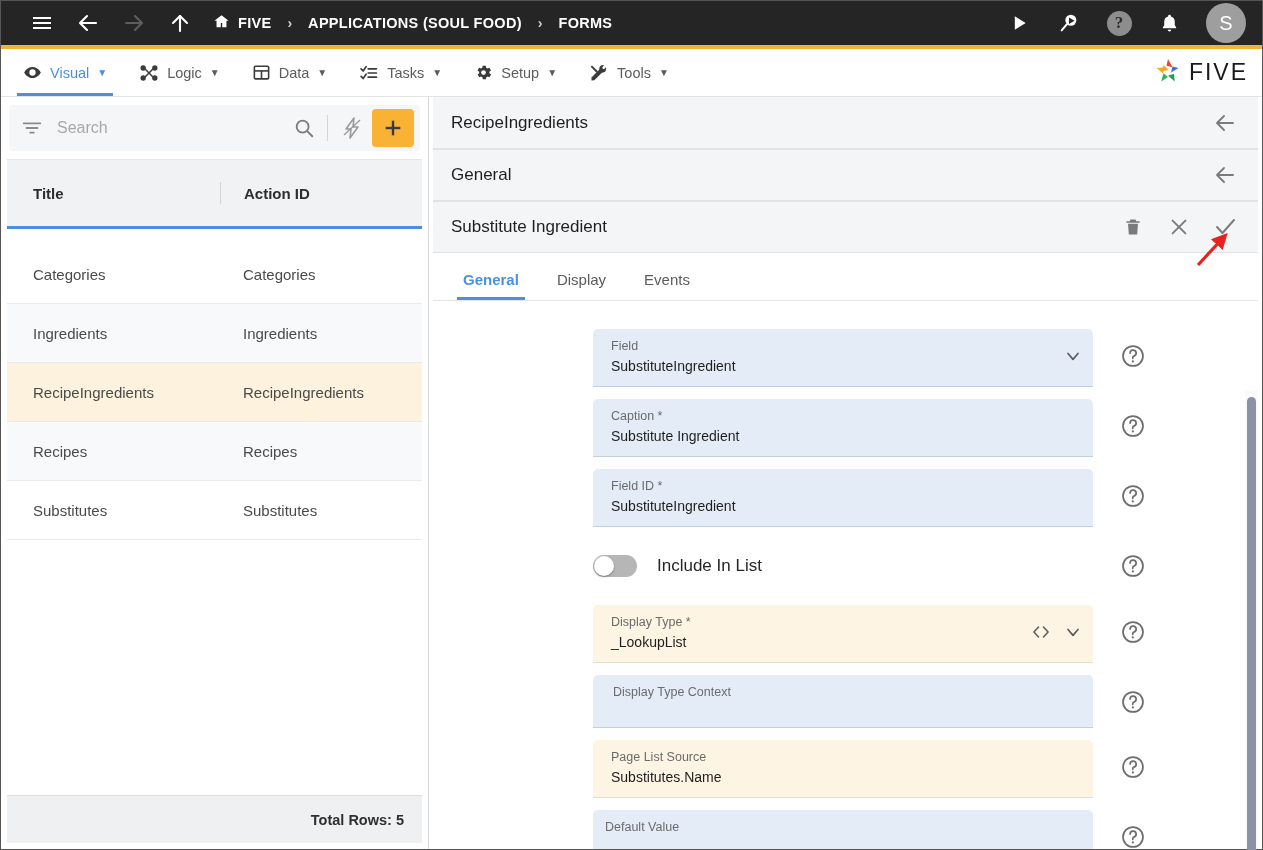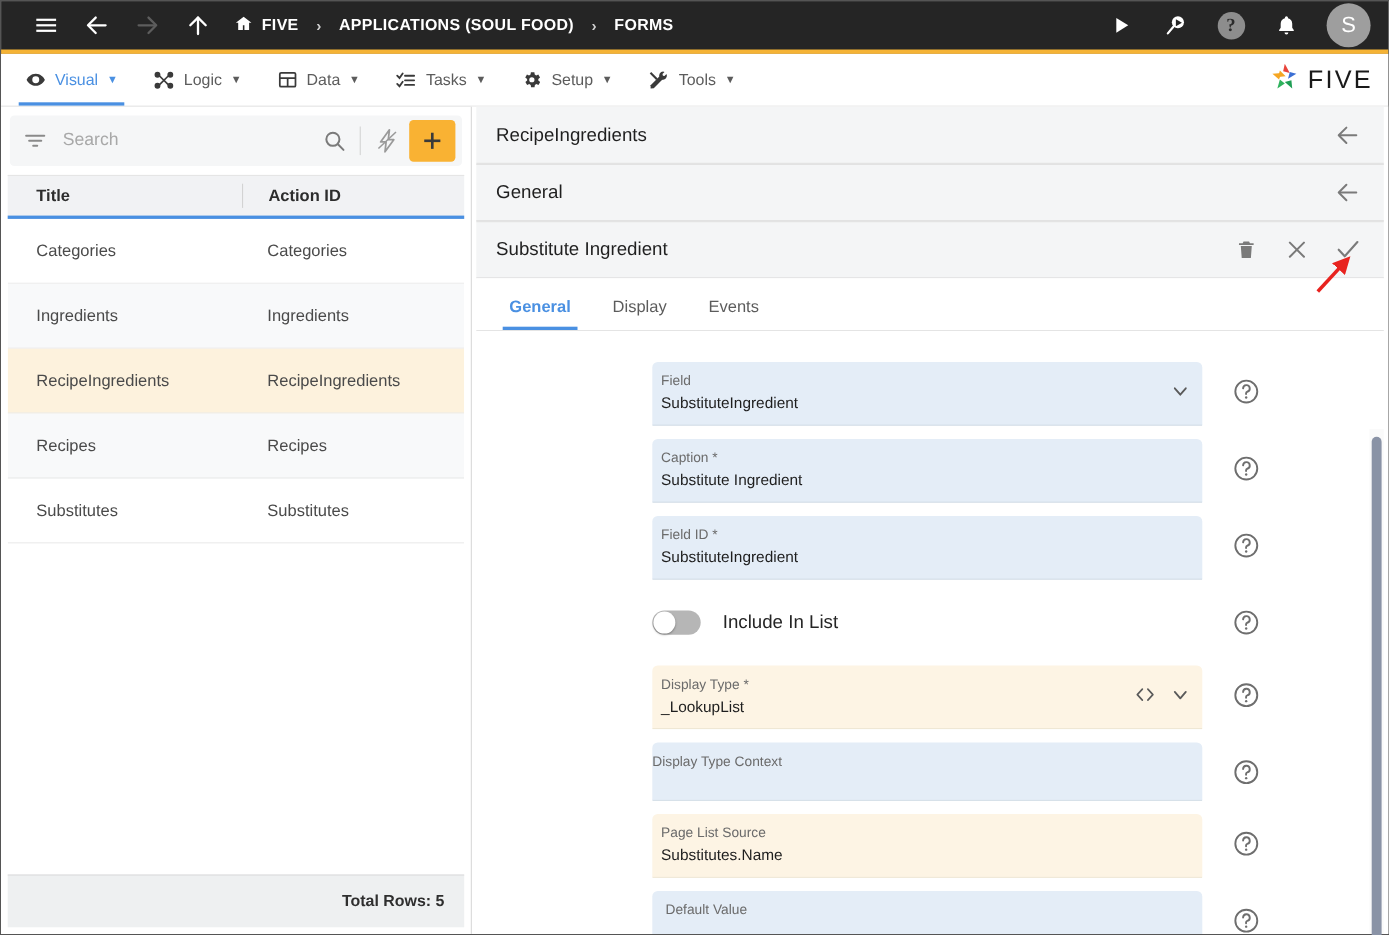--- a/index.html
+++ b/index.html
@@ -103,23 +103,23 @@
   .srch-btn { width: 34px; display: flex; justify-content: center; color: #7b7b7b; }
   .vdiv { width: 1px; height: 26px; background: #d4d4d4; margin: 0 6px; }
   .bolt-btn { width: 36px; display: flex; justify-content: center; color: #9a9a9a; }
   .plus-btn {
     width: 42px; height: 38px; background: #F9B233; border-radius: 4px;
     display: flex; align-items: center; justify-content: center;
     color: #3a3a3a; margin-left: 2px;
   }
 
   .tablehead {
-    height: 40px; background: #f1f2f4; display: flex; align-items: center;
+    height: 70px; background: #f1f2f4; display: flex; align-items: center;
     border-bottom: 3px solid #4a90e2; border-top: 1px solid #e5e5e5;
-    margin: 2px 6px 0 6px; padding: 0 0 0 0;
+    margin: 2px 6px 16px 6px; padding: 0 0 0 0;
   }
   .th { font-size: 15px; font-weight: bold; color: #2d2d2d; }
   .th.title { width: 213px; padding-left: 26px; }
   .th.actionid { flex: 1; padding-left: 23px; border-left: 1px solid #d3d3d3;
                  height: 22px; display: flex; align-items: center; }
 
   .rows { flex: 1; overflow: hidden; margin: 0 6px; }
   .row {
     height: 59px; display: flex; align-items: center;
     border-bottom: 1px solid #eaeaea; font-size: 15px; color: #4a4a4a;
@@ -167,21 +167,21 @@
   }
 
   .formarea {
     flex: 1; min-height: 0; overflow: hidden; position: relative;
     padding-top: 28px; background: #fff; margin: 0 4px;
   }
   .field-row { display: flex; align-items: flex-start; margin-bottom: 12px;
                padding-left: 160px; }
   .field {
     width: 500px; background: #E4EDF7; border-radius: 5px 5px 0 0;
-    border-bottom: 1px solid #c2cfdd; padding: 9px 12px 8px 8px;
+    border-bottom: 1px solid #c2cfdd; padding: 9px 12px 8px 18px;
     min-height: 54px; position: relative; display: flex;
     flex-direction: column; justify-content: flex-end;
   }
   .field.warn { background: #FDF4E4; border-bottom-color: #e6dcc6; }
   .field-label { font-size: 12.5px; color: #6b6b6b; line-height: 16px; }
   .field.warn .field-label { color: #6b6b6b; }
   .field-value { font-size: 14px; color: #1e1e1e; line-height: 24px; }
   .field.empty { min-height: 53px; }
   .field-adorn {
     position: absolute; right: 10px; top: 50%; transform: translateY(-50%);
@@ -601,21 +601,21 @@
             <svg width="26" height="26" viewBox="0 0 24 24" fill="none" stroke="currentColor" stroke-width="1.6">
               <circle cx="12" cy="12" r="9.2"></circle>
               <path d="M9.3 9.3a2.8 2.8 0 1 1 3.5 2.8c-.7.2-1 .8-1 1.5v.5" stroke-linecap="round"></path>
               <circle cx="11.9" cy="17" r="1" fill="currentColor" stroke="none"></circle>
             </svg>
           </span>
         </div>
 
         <div class="field-row">
           <div class="field empty">
-            <span class="field-label" style="position:absolute;top:9px;left:0">Display Type Context</span>
+            <span class="field-label" style="position:absolute;top:9px;left:20px">Display Type Context</span>
             <span class="field-value"></span>
           </div>
           <span class="helpq">
             <svg width="26" height="26" viewBox="0 0 24 24" fill="none" stroke="currentColor" stroke-width="1.6">
               <circle cx="12" cy="12" r="9.2"></circle>
               <path d="M9.3 9.3a2.8 2.8 0 1 1 3.5 2.8c-.7.2-1 .8-1 1.5v.5" stroke-linecap="round"></path>
               <circle cx="11.9" cy="17" r="1" fill="currentColor" stroke="none"></circle>
             </svg>
           </span>
         </div>

